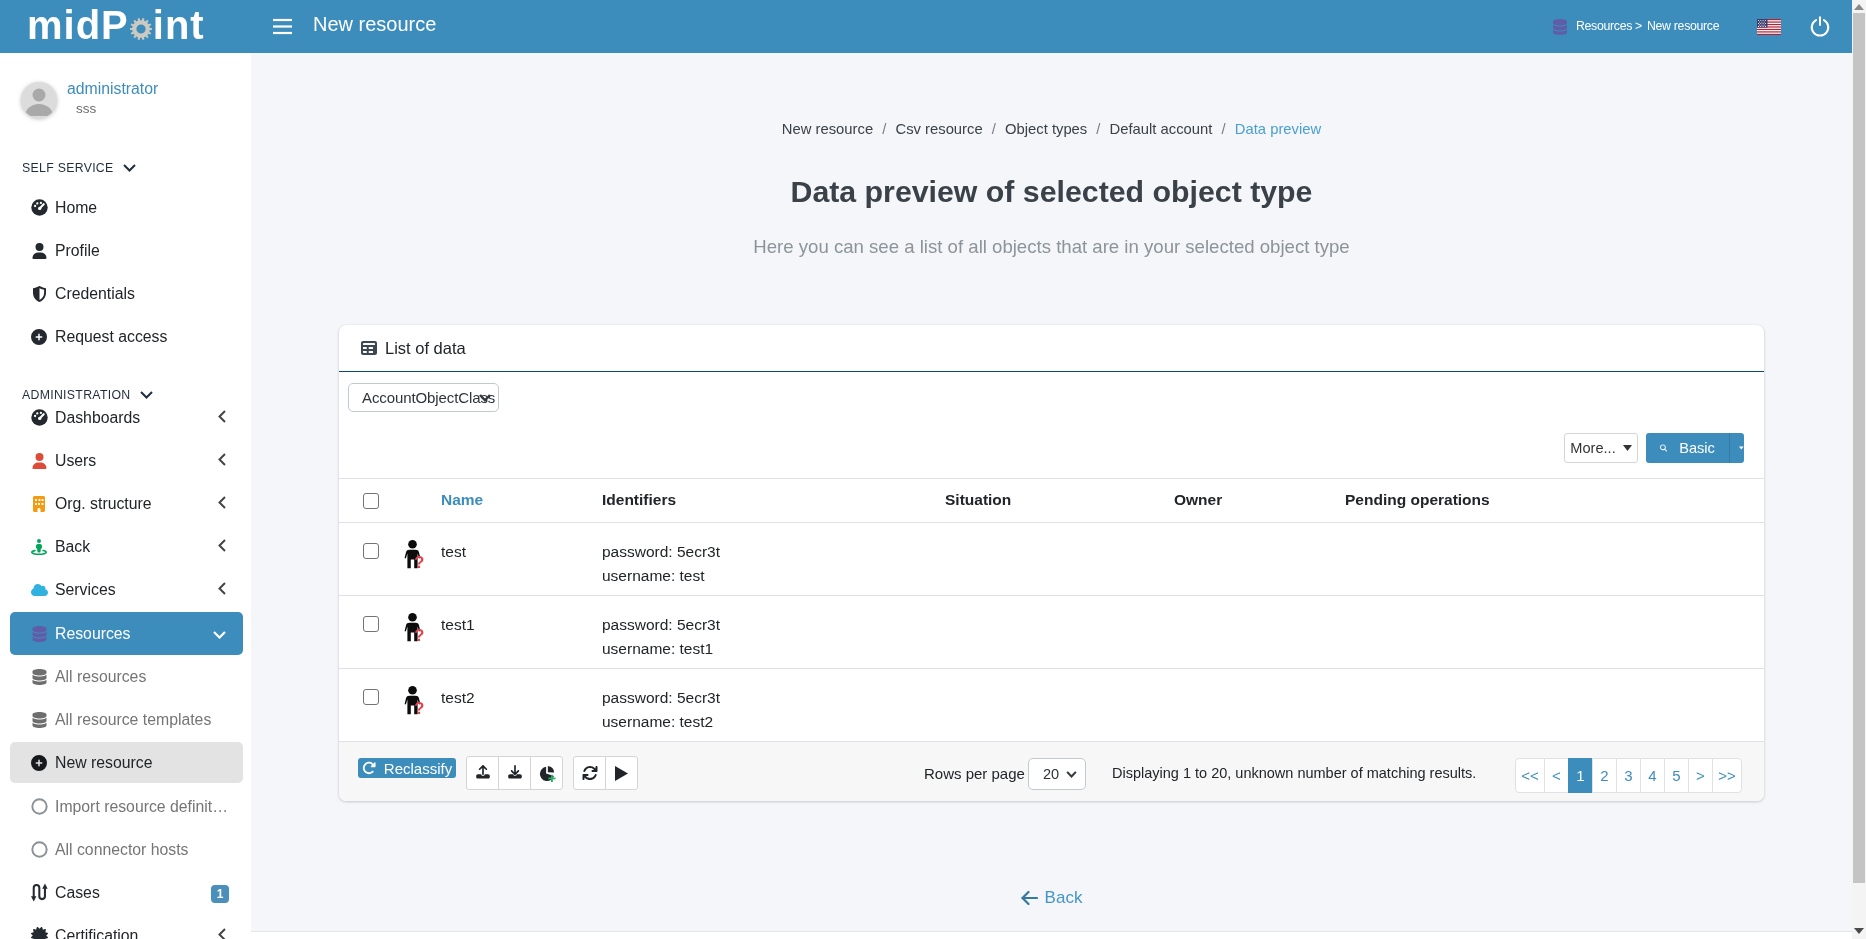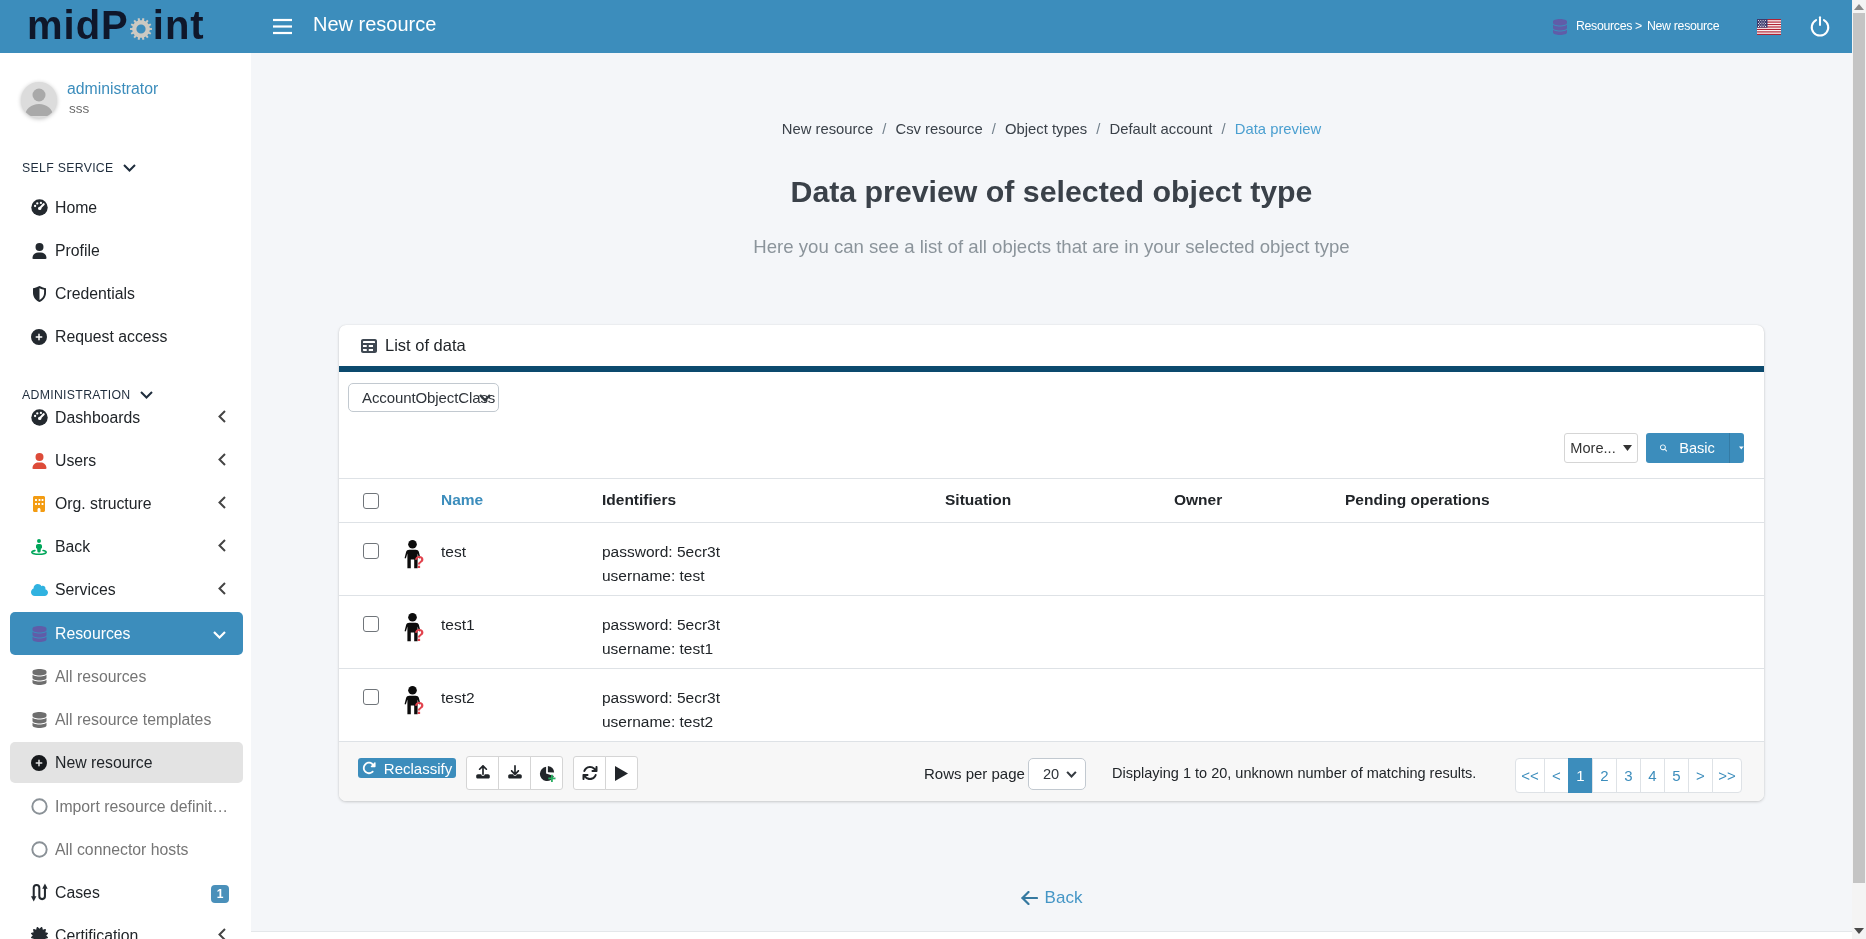--- a/index.html
+++ b/index.html
@@ -2,50 +2,50 @@
 <html><head>
 <meta charset="utf-8">
 <style>
 * { margin:0; padding:0; box-sizing:border-box; }
 html,body { width:1866px; height:939px; overflow:hidden; }
 body { font-family:"Liberation Sans", sans-serif; background:#f4f6f9; position:relative; }
 .abs { position:absolute; }
 
 
 #topbar { position:absolute; left:0; top:0; width:1852px; height:53px; background:#3c8dbc; z-index:5; }
-#logo { position:absolute; left:27px; top:3px; color:#0f172a; font-size:40px; font-weight:bold; letter-spacing:1px; display:flex; align-items:center; }
+#logo { position:absolute; left:27px; top:3px; color:#ffffff; font-size:40px; font-weight:bold; letter-spacing:1px; display:flex; align-items:center; }
 #burger { position:absolute; left:273px; top:18px; }
 #pagetitle { position:absolute; left:313px; top:13px; color:#fff; font-size:20px; }
 .tbcrumb { position:absolute; top:19px; color:#fff; font-size:12.3px; letter-spacing:-0.3px; }
 
 
 #sidebar { position:absolute; left:0; top:53px; width:251px; height:886px; background:#fff; z-index:4; overflow:hidden; }
 #avatar { position:absolute; left:21px; top:29px; width:36px; height:36px; border-radius:50%; background:#dcdcdc; overflow:hidden; box-shadow:0 1px 4px rgba(0,0,0,.25); }
 #uname { position:absolute; left:67px; top:27px; color:#3c8dbc; font-size:15.8px; }
-#udesc { position:absolute; left:69px; top:48px; color:#6a6a6a; font-size:13.5px; }
+#udesc { position:absolute; left:76px; top:48px; color:#6a6a6a; font-size:13.5px; }
 .sechead { position:absolute; left:22px; color:#1f2d3d; font-size:12.3px; letter-spacing:.3px; display:flex; align-items:center; gap:9px; }
 .mi { position:absolute; left:0; width:251px; height:43px; display:flex; align-items:center; }
 .mi .ic { position:absolute; left:28px; width:22px; display:flex; justify-content:center; }
 .mi .lbl { position:absolute; left:55px; font-size:15.8px; color:#212529; }
 .mi .lbl.sub { color:#757575; }
 .mi .chev { position:absolute; right:25px; top:50%; transform:translateY(-50%); }
 .sel-blue { position:absolute; left:10px; width:233px; height:43px; background:#3c8dbc; border-radius:5px; }
 .sel-gray { position:absolute; left:10px; width:233px; height:41px; background:#e3e3e3; border-radius:5px; }
 #badge1 { position:absolute; left:211px; top:-9px; width:18px; height:18px; background:#4a90ba; color:#fff; border-radius:4px; font-size:12px; font-weight:bold; display:flex; align-items:center; justify-content:center; }
 
 
 #content { position:absolute; left:251px; top:53px; width:1601px; height:878px; }
 #wizcrumb { position:absolute; left:0; top:68px; width:1601px; text-align:center; font-size:14.8px; color:#3a4149; }
 #wizcrumb .sep { color:#72808c; padding:0 5px; }
 #wizcrumb .act { color:#4a9fd0; }
 #h1 { position:absolute; left:0; top:122px; width:1601px; text-align:center; font-size:30.3px; font-weight:bold; color:#3a4149; }
 #subt { position:absolute; left:0; top:183px; width:1601px; text-align:center; font-size:18.6px; color:#8b949b; }
 
 #card { position:absolute; left:88px; top:272px; width:1425px; height:476px; background:#fff; border-radius:7px; box-shadow:0 0 1px rgba(0,0,0,.12), 0 1px 3px rgba(0,0,0,.18); }
-#cardhead { position:absolute; left:0; top:0; width:100%; height:47px; border-bottom:6px solid #0c4a6e; display:flex; align-items:center; }
+#cardhead { position:absolute; left:0; top:0; width:100%; height:47px; border-bottom:1px solid #0c4a6e; display:flex; align-items:center; }
 #cardhead .t { margin-left:46px; font-size:16.5px; color:#212529; }
 #selwrap { position:absolute; left:9px; top:58px; width:151px; height:29px; border:1px solid #c2c9d0; border-radius:5px; background:#fff; display:flex; align-items:center; }
 #selwrap .t { margin-left:13px; letter-spacing:-0.1px; font-size:15px; color:#2f343a; }
 #selwrap svg { position:absolute; right:7px; }
 #morebtn { position:absolute; right:126px; top:108px; width:74px; height:30px; border:1px solid #d5d5d5; border-radius:3px; background:#fff; display:flex; align-items:center; justify-content:center; gap:7px; font-size:14.6px; color:#333; }
 #basicbtn { position:absolute; right:20px; top:108px; width:98px; height:30px; border-radius:3px; background:#3c8dbc; color:#fff; display:flex; align-items:center; font-size:14.6px; }
 
 #thead { position:absolute; left:0; top:153px; width:100%; height:45px; border-top:1px solid #dee2e6; border-bottom:1px solid #dee2e6; font-weight:bold; font-size:15.5px; color:#212529; }
 .cb { position:absolute; width:16px; height:16px; border:1px solid #70757a; border-radius:3px; background:#fff; }
 .col-name { left:102px; } .col-id { left:263px; } .col-sit { left:606px; } .col-own { left:835px; } .col-pend { left:1006px; }

